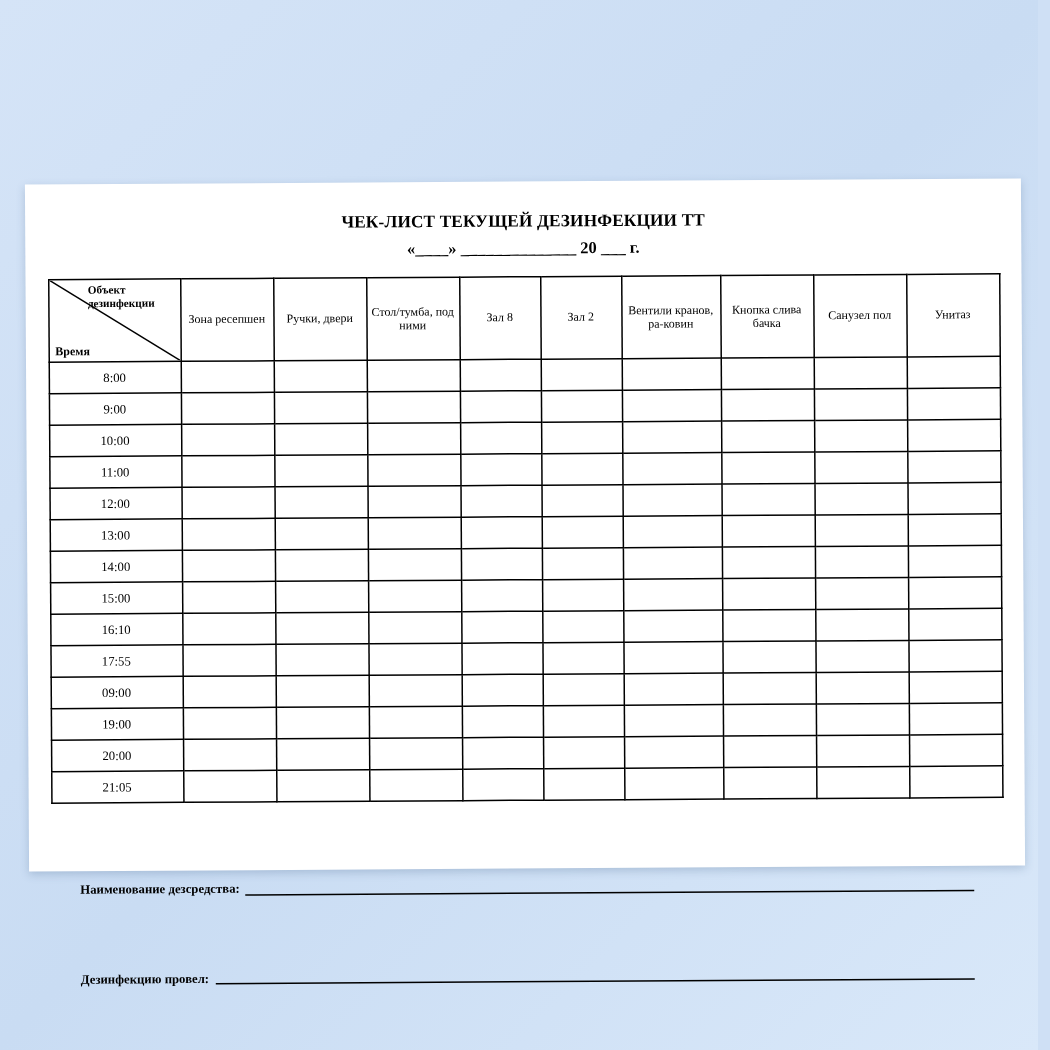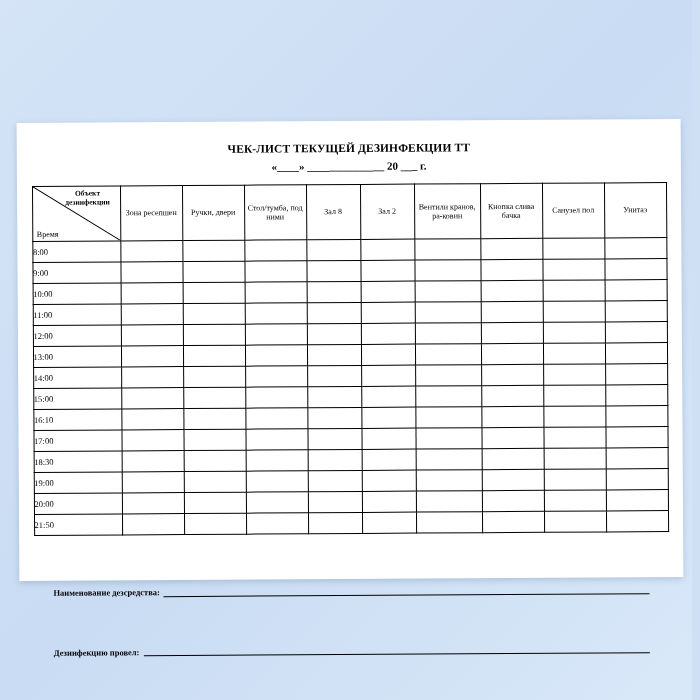--- a/index.html
+++ b/index.html
@@ -88,34 +88,34 @@
     width: 100%;
     height: 100%;
   }
   th.corner .obj {
     position: absolute;
     right: 3px;
     top: 3px;
     width: 58px;
     font-size: 7.5px;
     font-weight: bold;
-    text-align: center;
+    text-align: left;
     line-height: 1.15;
   }
   th.corner .time {
     position: absolute;
     left: 4px;
     bottom: 2px;
     font-size: 8px;
-    font-weight: normal;
+    font-weight: bold;
   }
   td.timecell {
     height: 20px;
     font-size: 8.5px;
-    text-align: left;
+    text-align: center;
     padding-right: 18px;
     font-weight: normal;
     color: #000;
   }
   td.cell {
     height: 20px;
   }
   .footer {
     width: 596px;
     margin: 14px auto 0 auto;
@@ -285,33 +285,33 @@
             <td class="cell"></td>
             <td class="cell"></td>
             <td class="cell"></td>
             <td class="cell"></td>
             <td class="cell"></td>
             <td class="cell"></td>
             <td class="cell"></td>
             <td class="cell"></td>
           </tr>
           <tr>
-            <td class="timecell">17:00</td>
-            <td class="cell"></td>
-            <td class="cell"></td>
-            <td class="cell"></td>
-            <td class="cell"></td>
-            <td class="cell"></td>
-            <td class="cell"></td>
-            <td class="cell"></td>
-            <td class="cell"></td>
-            <td class="cell"></td>
-          </tr>
-          <tr>
-            <td class="timecell">18:30</td>
+            <td class="timecell">17:55</td>
+            <td class="cell"></td>
+            <td class="cell"></td>
+            <td class="cell"></td>
+            <td class="cell"></td>
+            <td class="cell"></td>
+            <td class="cell"></td>
+            <td class="cell"></td>
+            <td class="cell"></td>
+            <td class="cell"></td>
+          </tr>
+          <tr>
+            <td class="timecell">09:00</td>
             <td class="cell"></td>
             <td class="cell"></td>
             <td class="cell"></td>
             <td class="cell"></td>
             <td class="cell"></td>
             <td class="cell"></td>
             <td class="cell"></td>
             <td class="cell"></td>
             <td class="cell"></td>
           </tr>
@@ -333,21 +333,21 @@
             <td class="cell"></td>
             <td class="cell"></td>
             <td class="cell"></td>
             <td class="cell"></td>
             <td class="cell"></td>
             <td class="cell"></td>
             <td class="cell"></td>
             <td class="cell"></td>
           </tr>
           <tr>
-            <td class="timecell">21:50</td>
+            <td class="timecell">21:05</td>
             <td class="cell"></td>
             <td class="cell"></td>
             <td class="cell"></td>
             <td class="cell"></td>
             <td class="cell"></td>
             <td class="cell"></td>
             <td class="cell"></td>
             <td class="cell"></td>
             <td class="cell"></td>
           </tr>

